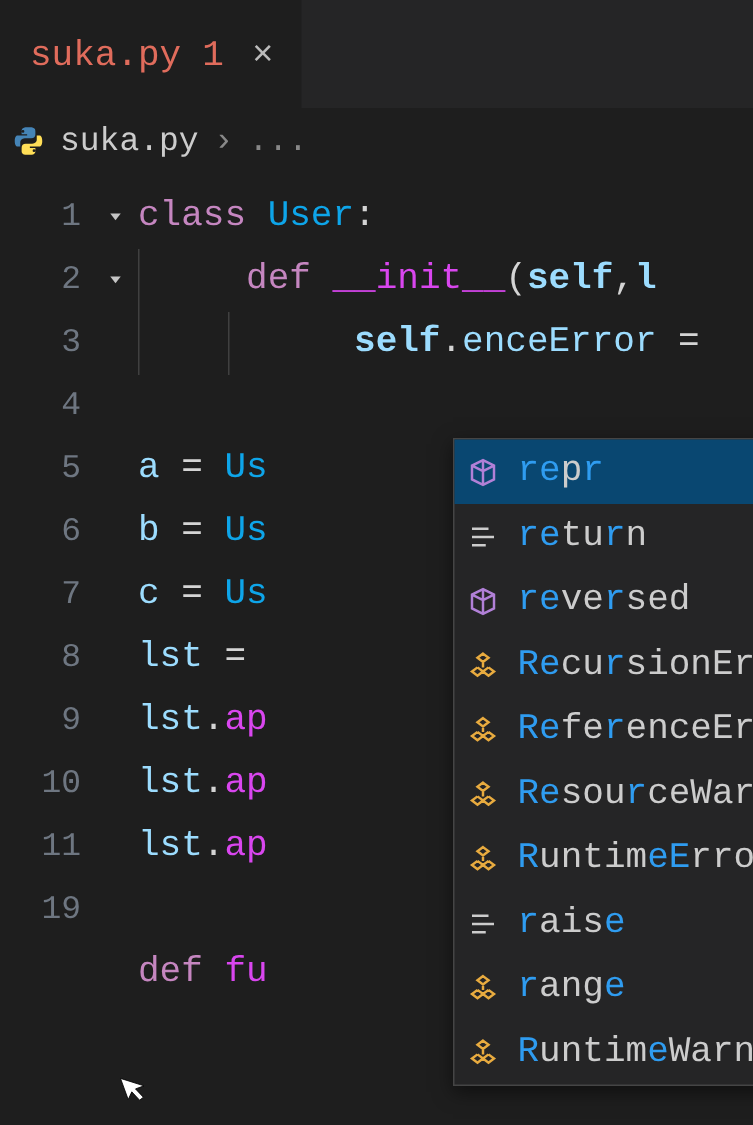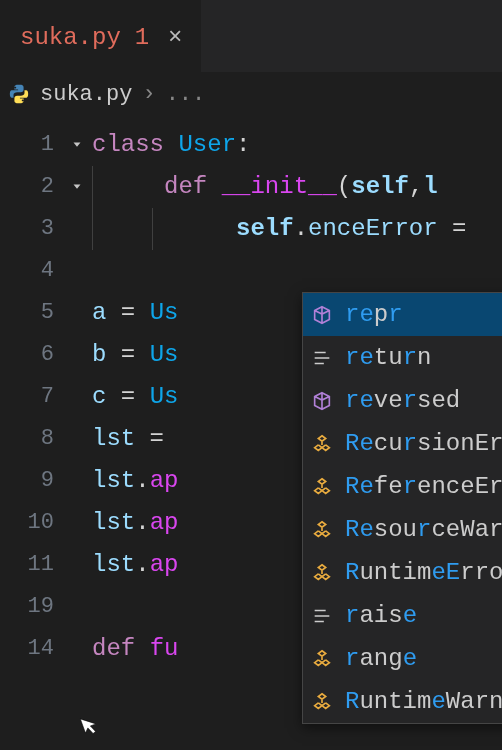--- a/index.html
+++ b/index.html
@@ -186,21 +186,20 @@
     <div class="ln">3</div>
     <div class="ln">4</div>
     <div class="ln">5</div>
     <div class="ln">6</div>
     <div class="ln">7</div>
     <div class="ln">8</div>
     <div class="ln">9</div>
     <div class="ln">10</div>
     <div class="ln">11</div>
     <div class="ln">19</div>
-    <div class="ln">14</div>
   </div>
 
   <div class="foldcol">
     <div class="fc">
         <svg width="14" height="14" viewBox="0 0 16 16">
           <path fill="#c5c5c5" d="M4 5l4 5 4-5z"></path>
         </svg>
       </div>
     <div class="fc">
         <svg width="14" height="14" viewBox="0 0 16 16">

